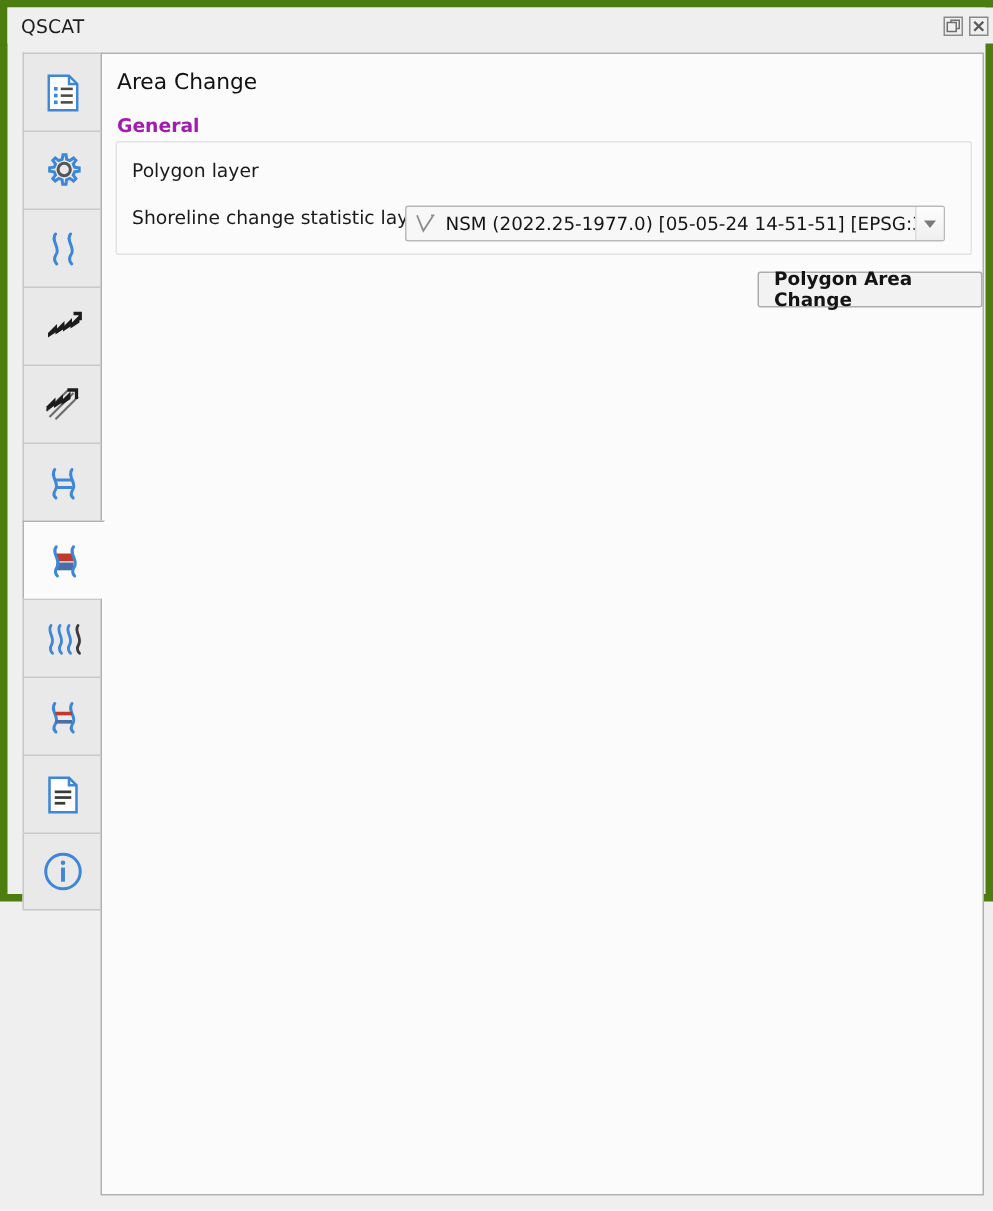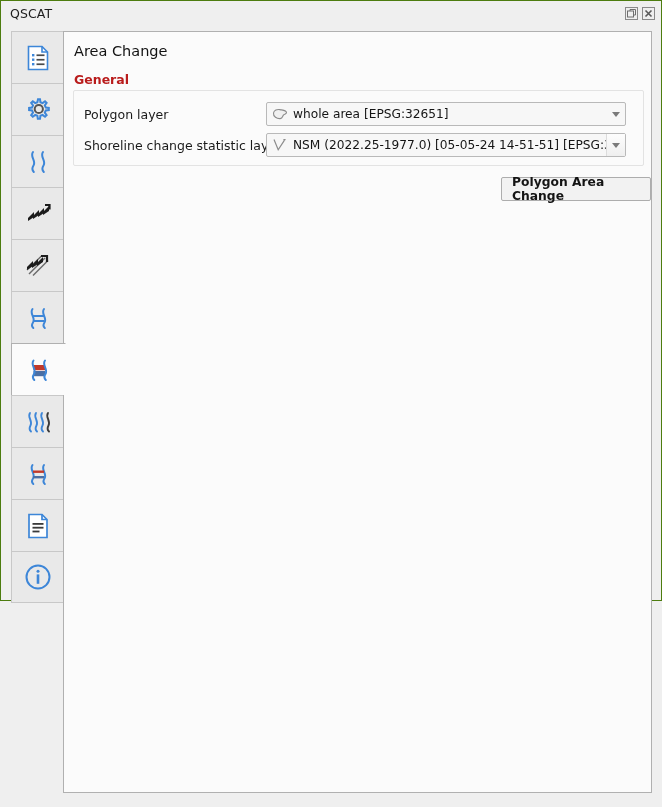--- a/index.html
+++ b/index.html
@@ -13,21 +13,21 @@
     font-family: "DejaVu Sans", "Liberation Sans", sans-serif;
     font-size: 12px;
     color: #1a1a1a;
     overflow: hidden;
   }
   .window {
     position: relative;
     width: 662px;
     height: 601px;
     box-sizing: border-box;
-    border: 1px solid #4d7c0f;
+    border: 5px solid #4d7c0f;
     background: #efefef;
   }
   
   .titlebar {
     position: absolute;
     left: 0; top: 0;
     width: 660px;
     height: 24px;
     display: flex;
     align-items: center;
@@ -101,37 +101,36 @@
     font-size: 14.5px;
     font-weight: normal;
     color: #121212;
   }
   .group-label {
     position: absolute;
     left: 10px;
     top: 40px;
     font-size: 12.5px;
     font-weight: bold;
-    color: #b91c1c;
+    color: #a21caf;
   }
   .groupbox {
     position: absolute;
     left: 9px;
     top: 58px;
     width: 571px;
     height: 76px;
     box-sizing: border-box;
     border: 1px solid #e3e3e3;
     border-radius: 2px;
   }
   .form-row {
     position: absolute;
     left: 10px;
     display: flex;
-    align-items: center;
     height: 24px;
   }
   .form-row.row1 { top: 11px; }
   .form-row.row2 { top: 42px; }
   .form-label {
     font-size: 12.5px;
     color: #1a1a1a;
     white-space: nowrap;
   }
   .combo {
@@ -373,31 +372,20 @@
 
     <div class="page-title">Area Change</div>
     <div class="group-label">General</div>
 
     <div class="groupbox">
 
       <div class="form-row row1">
         <span class="form-label">Polygon layer</span>
       </div>
 
-      <div class="combo combo1">
-        <span class="combo-icon">
-          <svg width="16" height="12" viewBox="0 0 16 12">
-            <path d="M1.5 5 C2 2.2 5 1 8 1.6 C11.5 2.3 14.5 2.4 14.5 4.6 C14.5 6.2 12.5 6 11.5 7 C10.3 8.2 10.8 10.4 8.2 10.6 C5 10.9 1 8.6 1.5 5 Z" fill="#f0f0f0" stroke="#8c8c8c" stroke-width="1.1"></path>
-          </svg>
-        </span>
-        <span class="combo-text">whole area [EPSG:32651]</span>
-        <span class="combo-arrow">
-          <span class="arrow-tri"></span>
-        </span>
-      </div>
 
       <div class="form-row row2">
         <span class="form-label">Shoreline change statistic layer</span>
       </div>
 
       <div class="combo combo2">
         <span class="combo-icon">
           <svg width="16" height="14" viewBox="0 0 16 14">
             <path d="M2 1.5 L6.2 11.8 L12.5 2.2" fill="none" stroke="#8c8c8c" stroke-width="1.2"></path>
             <path d="M11.4 1.6 L13.6 1.6" fill="none" stroke="#8c8c8c" stroke-width="1.2"></path>

